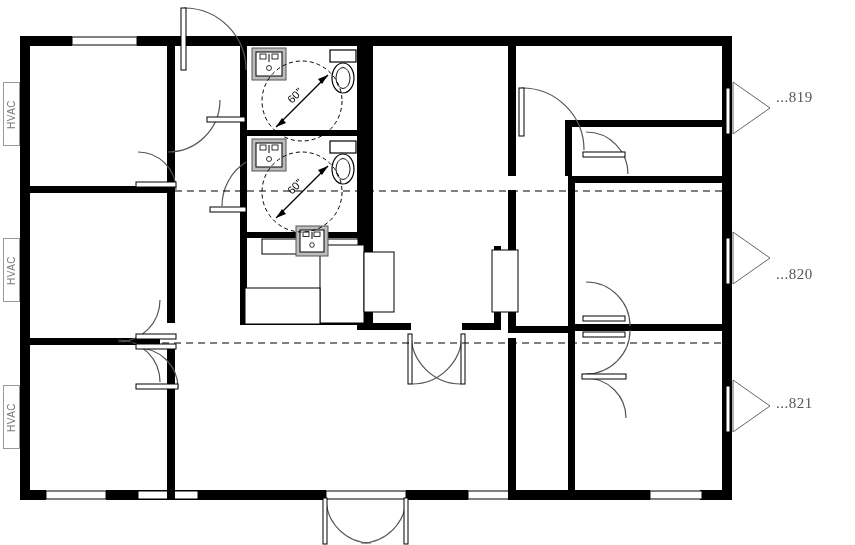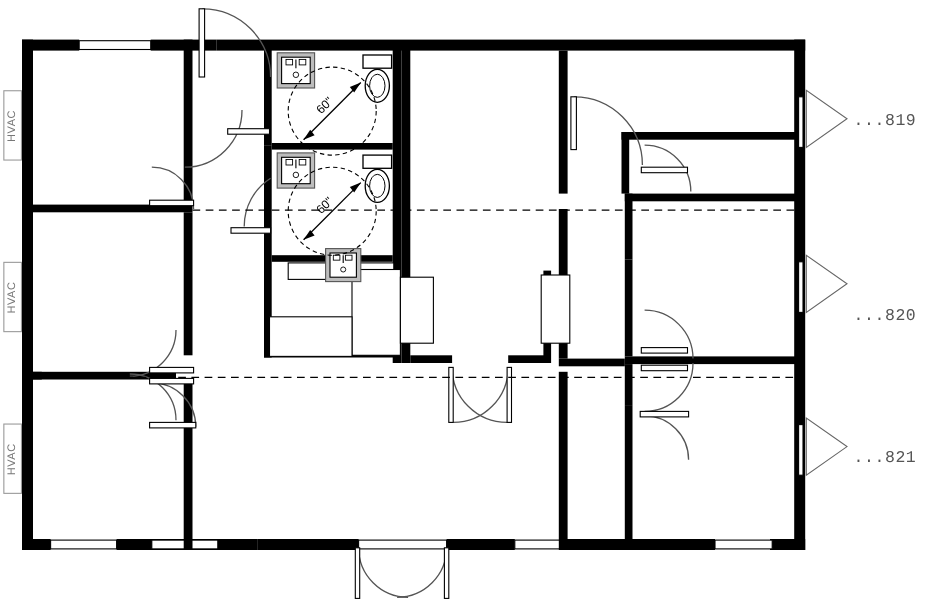--- a/index.html
+++ b/index.html
@@ -1,21 +1,21 @@
 <!DOCTYPE html>
 <html><head>
 <meta charset="utf-8">
 <style>
   html,body{margin:0;padding:0;background:#ffffff;}
   body{width:855px;height:545px;overflow:hidden;
        font-family:"Liberation Sans","DejaVu Sans",sans-serif;}
   #stage{position:relative;width:855px;height:545px;}
   #plan{position:absolute;left:0;top:0;}
   .lbl{position:absolute;color:#555;font-size:15px;letter-spacing:0.5px;
-       white-space:nowrap;font-family:Liberation Mono, monospace;margin-top:13px;}
+       white-space:nowrap;font-family:Liberation Serif, serif;}
   .hvac{position:absolute;border:1px solid #9a9a9a;background:#fff;
         color:#777;font-size:10px;letter-spacing:0.5px;
         writing-mode:vertical-rl;transform:rotate(180deg);
         text-align:center;line-height:16px;
         font-family:"Liberation Sans","DejaVu Sans",sans-serif;}
 </style>
 </head>
 <body>
 
 <div id="stage">

